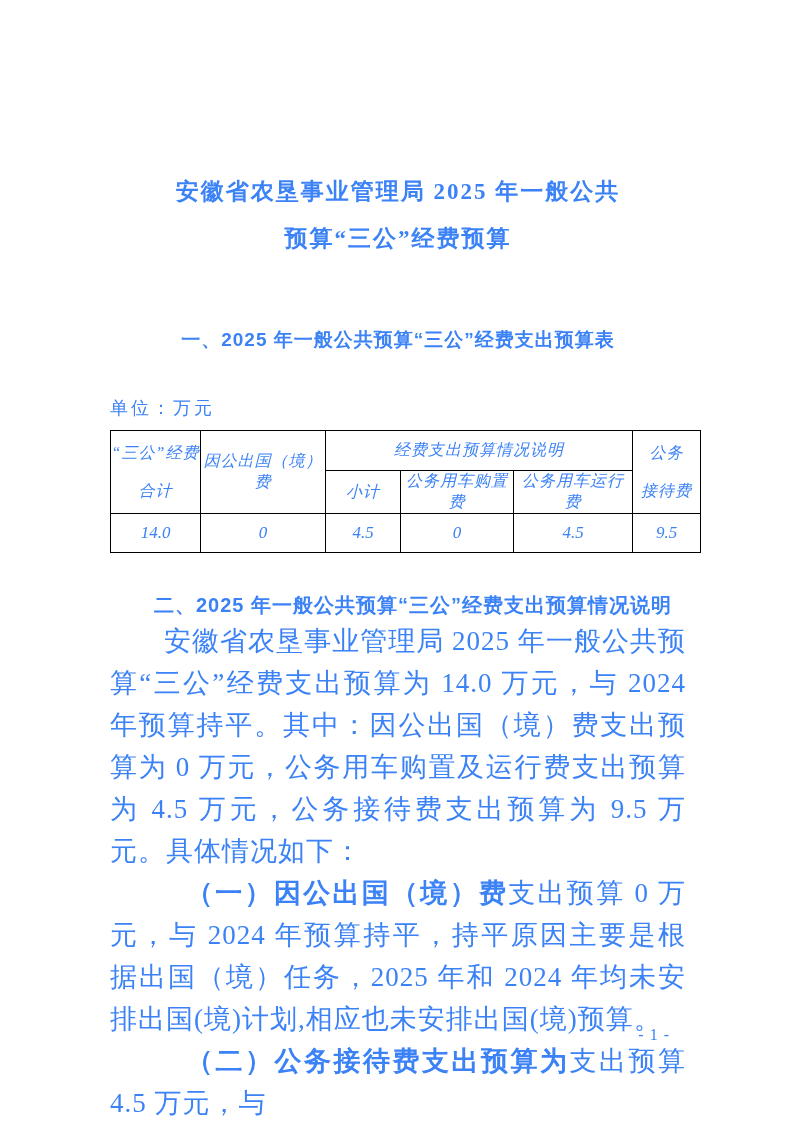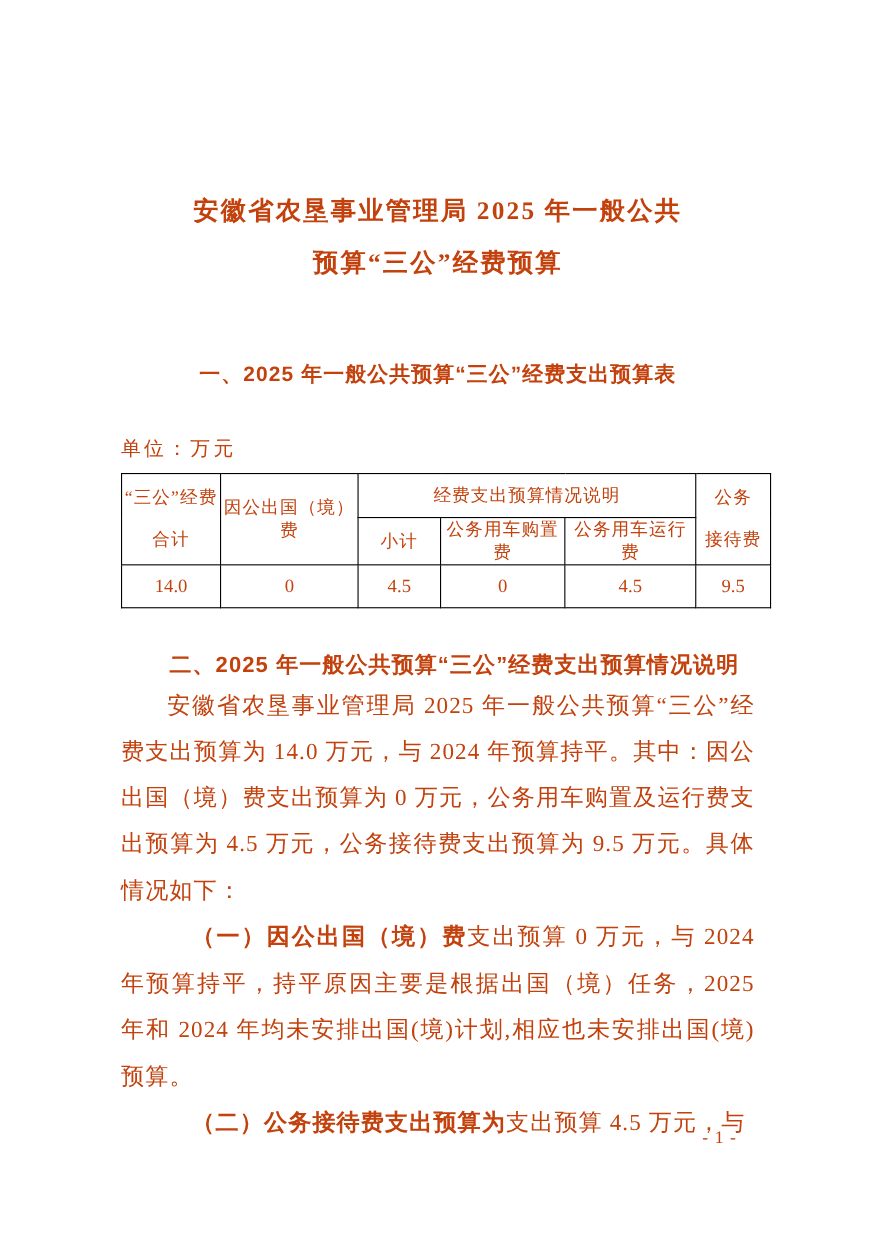--- a/index.html
+++ b/index.html
@@ -1,21 +1,21 @@
 <!DOCTYPE html>
 <html><head>
 <meta charset="utf-8">
 <style>
   html, body { margin: 0; padding: 0; background: #ffffff; }
   .page {
     position: relative;
     width: 794px;
     height: 1123px;
     background: #ffffff;
-    color: #c2410c;
+    color: #3b82f6;
     font-family: "Liberation Serif", "DejaVu Serif", serif;
     overflow: hidden;
     margin: 0 auto;
   }
   .doc-title {
     position: absolute;
     top: 168px;
     left: 110px;
     width: 576px;
     text-align: center;
@@ -46,20 +46,21 @@
     font-size: 18px;
     letter-spacing: 3px;
   }
   table.budget-table {
     position: absolute;
     top: 430px;
     left: 110px;
     width: 590px;
     border-collapse: collapse;
     table-layout: fixed;
+    font-style: italic;
   }
   .budget-table th, .budget-table td {
     border: 1.5px solid #000000;
     font-weight: normal;
     text-align: center;
     vertical-align: middle;
     font-size: 16px;
     letter-spacing: 1px;
     padding: 0;
     overflow: hidden;
@@ -79,21 +80,21 @@
     text-indent: 2.2em;
     letter-spacing: 1px;
     line-height: 28px;
     margin-top: 6px;
   }
   .body-text {
     position: absolute;
     top: 620px;
     left: 110px;
     width: 576px;
-    font-size: 21px;
+    font-size: 27px;
     line-height: 42px;
     text-align: justify;
     letter-spacing: 1px;
   }
   .body-text p { margin: 0; text-indent: 2em; }
   .bold-lead {
     font-weight: bold;
     font-family: "Liberation Sans", "DejaVu Sans", sans-serif;
     margin-left: 22px;
   }

